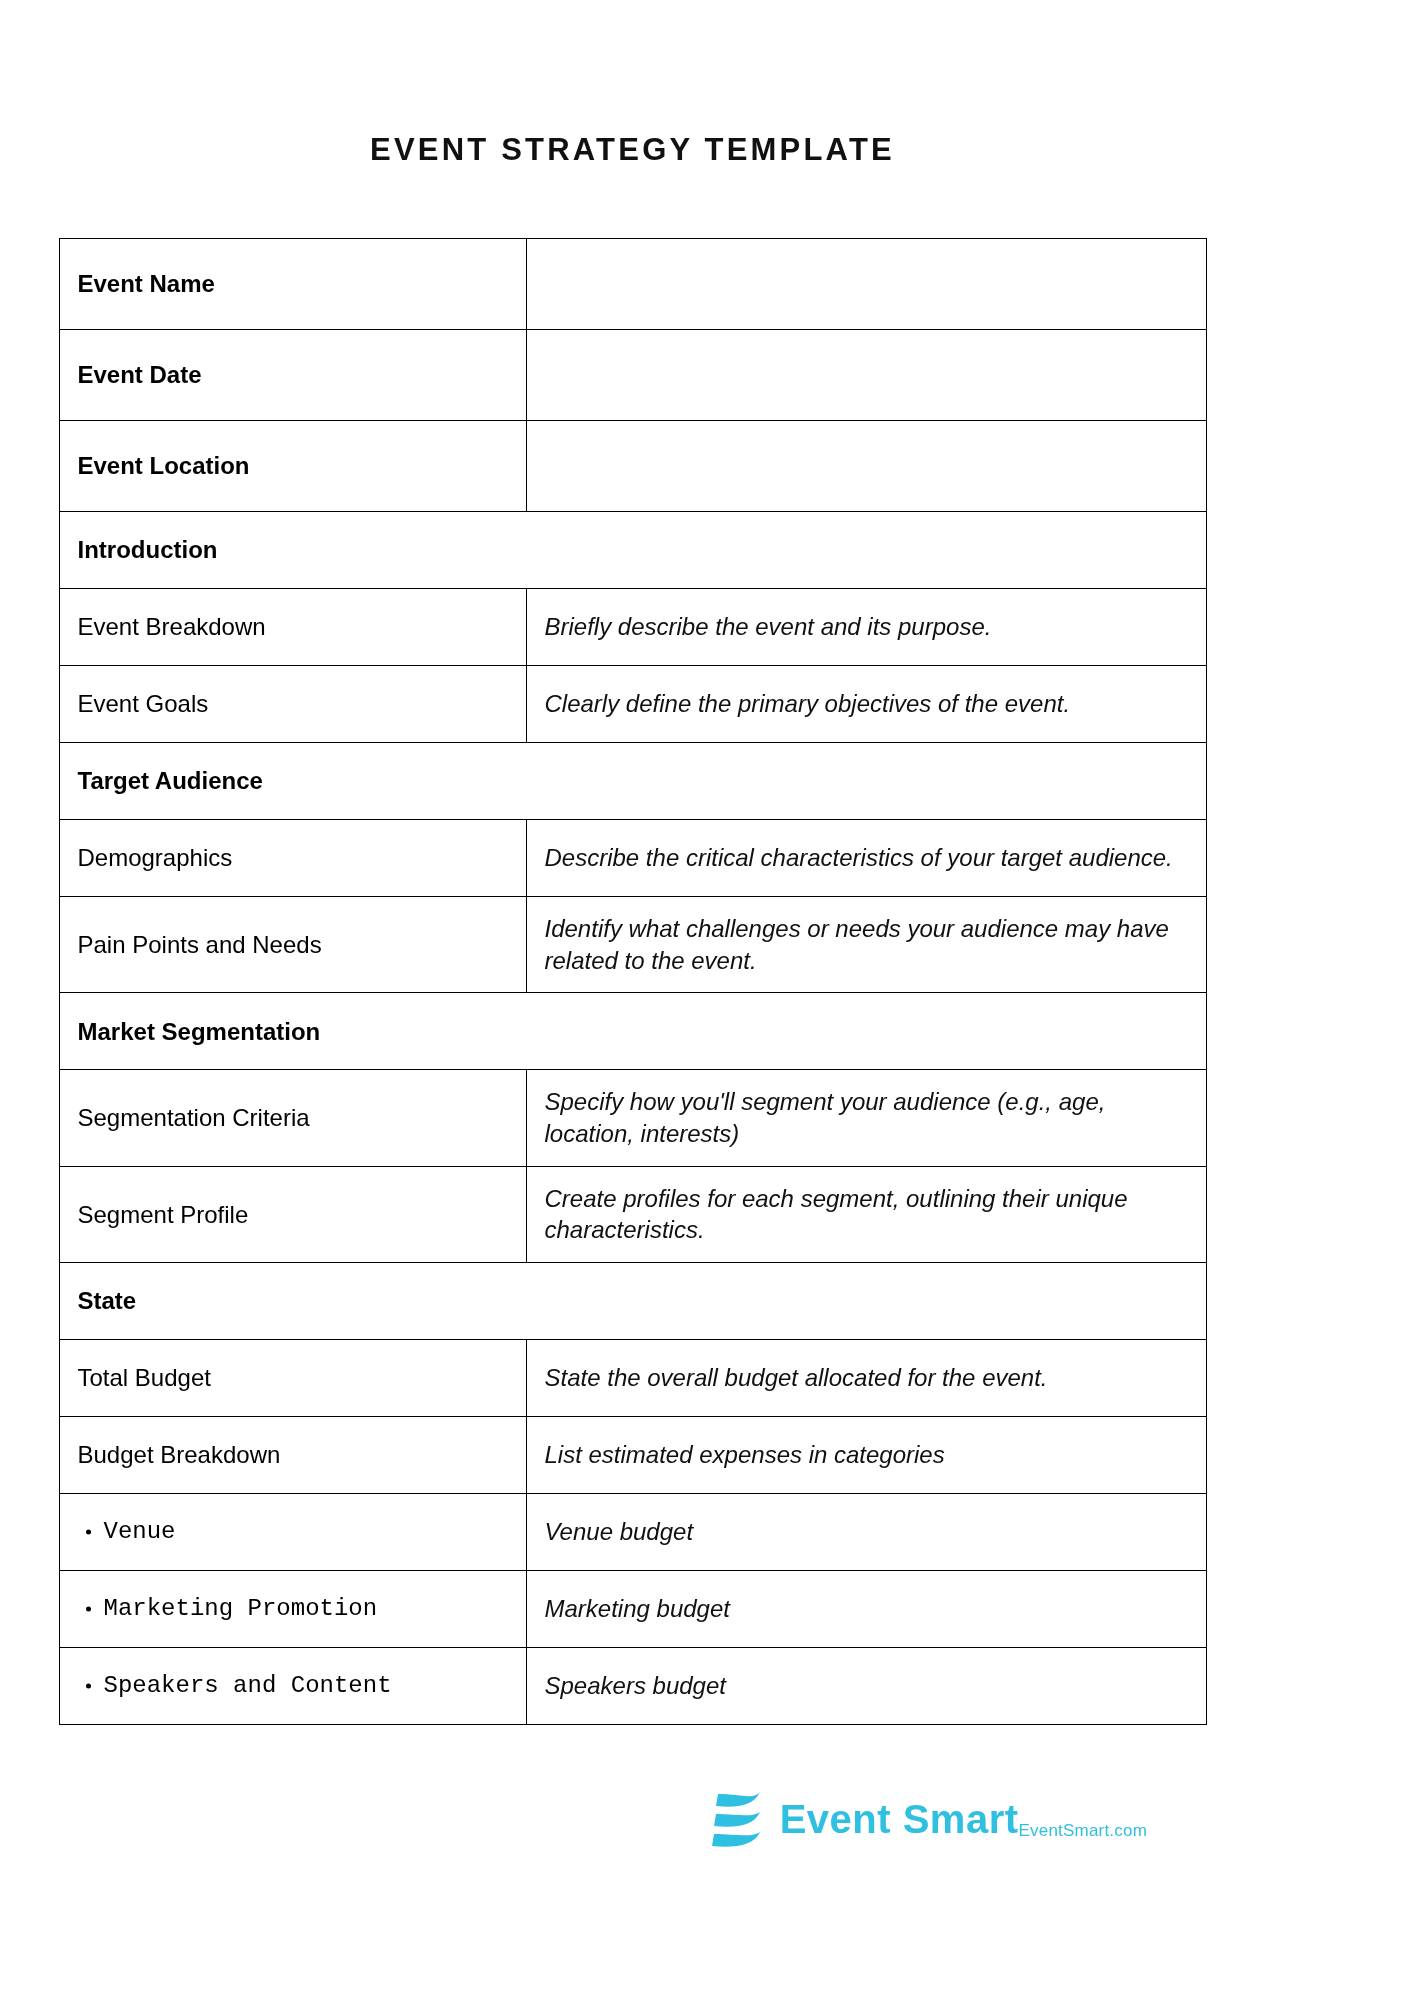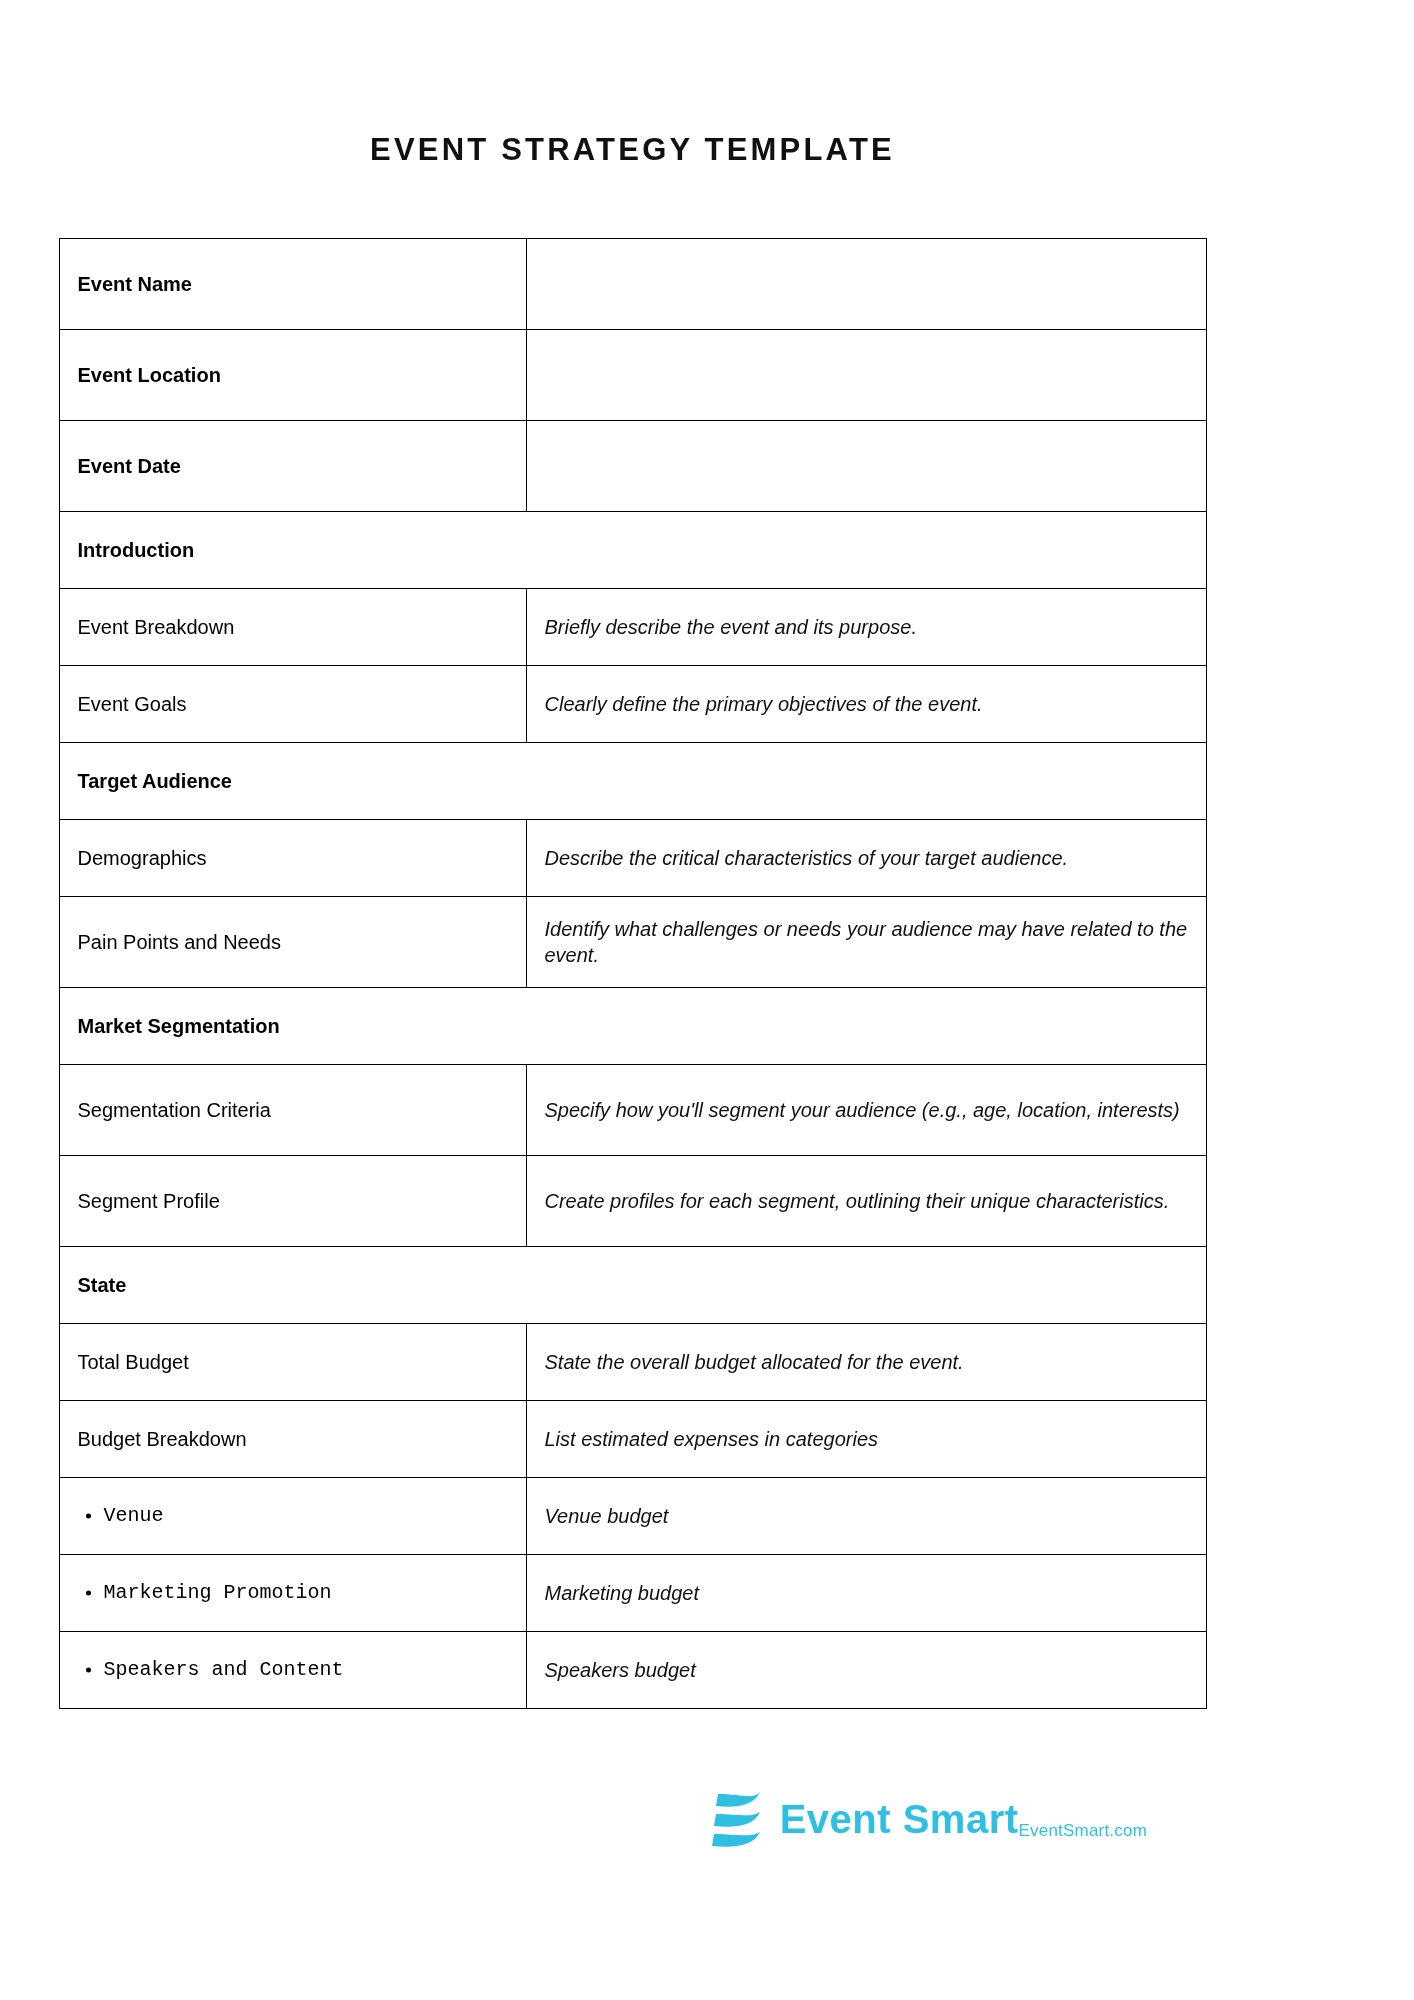--- a/index.html
+++ b/index.html
@@ -39,21 +39,21 @@
   }
   table.strategy {
     border-collapse: collapse;
     width: 100%;
     table-layout: fixed;
   }
   table.strategy td {
     border: 1px solid #000000;
     vertical-align: middle;
     padding: 16px 18px;
-    font-size: 20px;
+    font-size: 24px;
     line-height: 1.32;
   }
   td.label {
     width: 430px;
     font-weight: normal;
   }
   td.label.bold {
     font-weight: bold;
   }
   td.value {
@@ -128,26 +128,26 @@
   <div class="table-wrap">
     <table class="strategy">
       <tbody>
 
         <tr class="tall">
           <td class="label bold">Event Name</td>
           <td class="value empty-cell"></td>
         </tr>
 
         <tr class="tall">
+          <td class="label bold">Event Date</td>
+          <td class="value empty-cell"></td>
+        </tr>
+
+        <tr class="tall">
           <td class="label bold">Event Location</td>
-          <td class="value empty-cell"></td>
-        </tr>
-
-        <tr class="tall">
-          <td class="label bold">Event Date</td>
           <td class="value empty-cell"></td>
         </tr>
 
         <tr class="short">
           <td class="section" colspan="2">Introduction</td>
         </tr>
 
         <tr class="short">
           <td class="label">Event Breakdown</td>
           <td class="value">Briefly describe the event and its purpose.</td>

